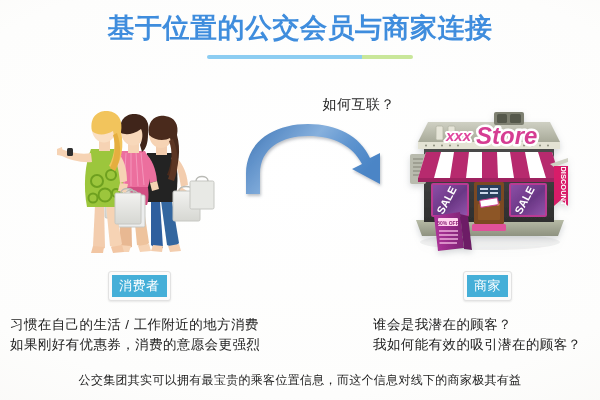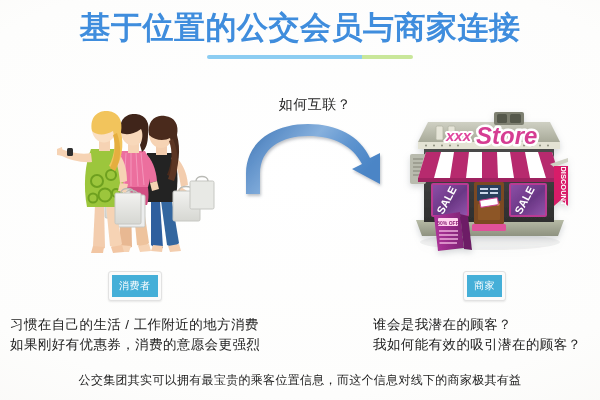--- a/index.html
+++ b/index.html
@@ -22,21 +22,21 @@
     overflow: hidden;
   }
 
   
   #title {
     position: absolute;
     left: 0;
     top: 10px;
     width: 600px;
     text-align: center;
-    font-size: 31px;
+    font-size: 27px;
     font-weight: 700;
     letter-spacing: 0.5px;
     color: #3f8ddd;
     text-shadow: 0 1px 1px rgba(255,255,255,0.9);
     line-height: 36px;
     white-space: nowrap;
   }
   #title-rule {
     position: absolute;
     left: 207px;
@@ -49,21 +49,21 @@
   }
   #title-rule .seg-a { width: 155px; height: 100%; background: #8ccdf2; }
   #title-rule .seg-b { flex: 1; height: 100%; background: #c9e79a; }
 
   
   #arrow-caption {
     position: absolute;
     left: 235px;
     top: 96px;
     width: 160px;
-    text-align: center;
+    text-align: right;
     font-size: 14px;
     color: #262626;
     letter-spacing: 0.5px;
     white-space: nowrap;
   }
   #arrow-wrap {
     position: absolute;
     left: 232px;
     top: 122px;
     width: 170px;
@@ -92,21 +92,21 @@
     position: absolute;
     padding: 3px;
     background: #fbfbfb;
     border: 1px solid #e2e2e2;
     border-radius: 3px;
     box-shadow: 0 1px 2px rgba(0,0,0,0.09);
   }
   .badge-inner {
     background: #45afd8;
     color: #ffffff;
-    font-size: 10px;
+    font-size: 13px;
     line-height: 19px;
     padding: 1px 7px 2px 7px;
     white-space: nowrap;
     text-align: center;
     letter-spacing: 0.5px;
   }
   #badge-consumer { left: 108px; top: 271px; }
   #badge-merchant { left: 463px; top: 271px; }
 
   

